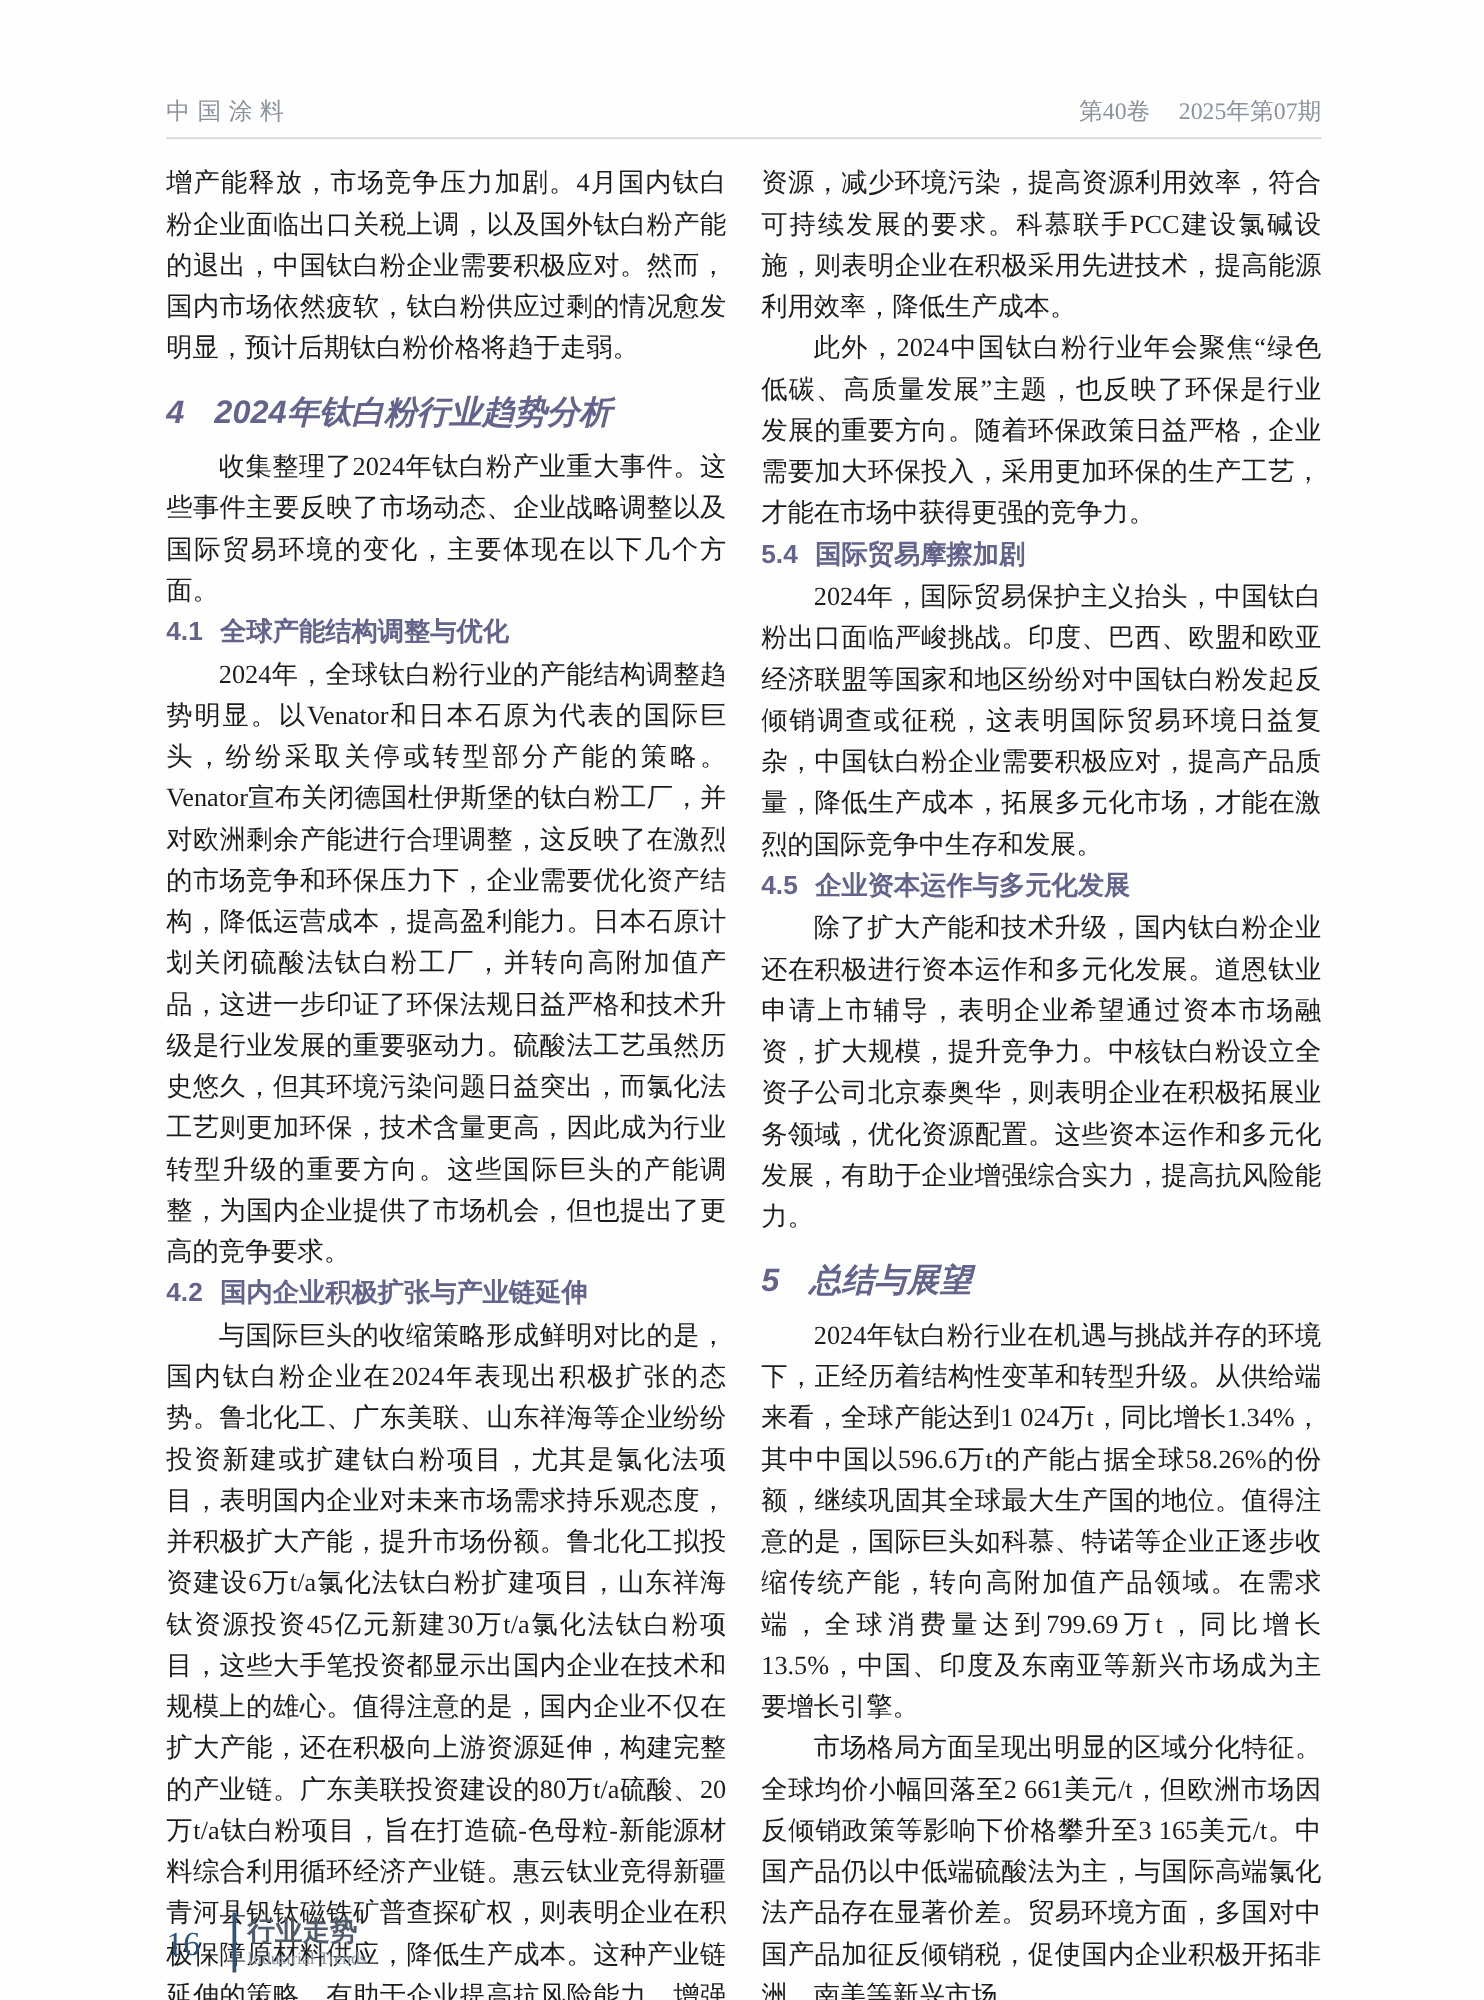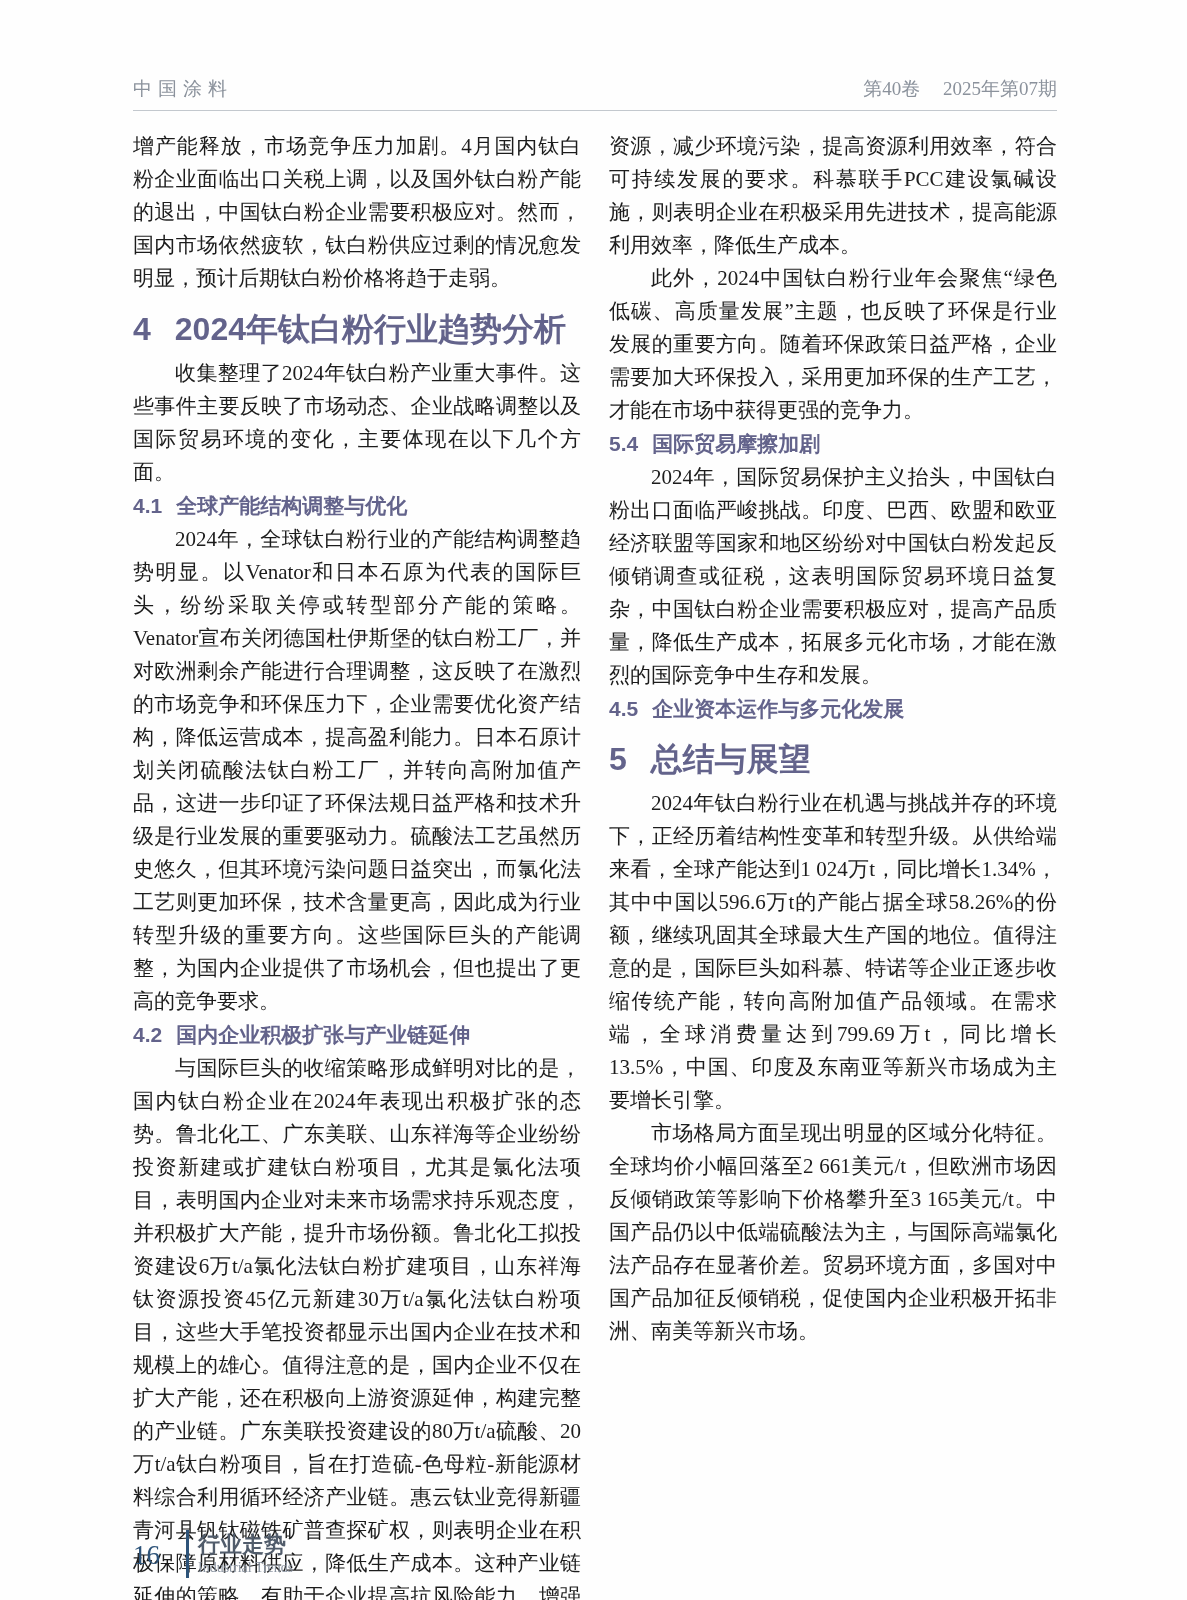--- a/index.html
+++ b/index.html
@@ -30,22 +30,23 @@
   }
   .col{width:448px;}
   p.body{
     margin:0;font-size:21px;line-height:33px;
     text-align:justify;text-justify:inter-ideograph;
   }
   p.indent{text-indent:2em;}
   .sec-h1{
     margin:16px 0 10px 0;
     font-family:"Liberation Sans","DejaVu Sans",sans-serif;
-    font-weight:bold;font-size:32px;line-height:36px;
+    font-weight:bold;font-size:26px;line-height:36px;
     color:#63638b;
+    font-style:italic;
   }
   .sec-h1 .num{margin-right:24px;}
   .sec-h2{
     margin:1px 0;
     font-family:"Liberation Sans","DejaVu Sans",sans-serif;
     font-weight:bold;font-size:21px;line-height:32px;
     color:#63638b;
   }
   .sec-h2 .num{margin-right:14px;}
   
@@ -115,20 +116,21 @@
       <h3 class="sec-h2">
         <span class="num">5.4</span><span>国际贸易摩擦加剧</span>
       </h3>
 
       <p class="body indent">2024年，国际贸易保护主义抬头，中国钛白粉出口面临严峻挑战。印度、巴西、欧盟和欧亚经济联盟等国家和地区纷纷对中国钛白粉发起反倾销调查或征税，这表明国际贸易环境日益复杂，中国钛白粉企业需要积极应对，提高产品质量，降低生产成本，拓展多元化市场，才能在激烈的国际竞争中生存和发展。</p>
 
       <h3 class="sec-h2">
         <span class="num">4.5</span><span>企业资本运作与多元化发展</span>
       </h3>
 
+      <p class="body indent">除了扩大产能和技术升级，国内钛白粉企业还在积极进行资本运作和多元化发展。道恩钛业申请上市辅导，表明企业希望通过资本市场融资，扩大规模，提升竞争力。中核钛白粉设立全资子公司北京泰奥华，则表明企业在积极拓展业务领域，优化资源配置。这些资本运作和多元化发展，有助于企业增强综合实力，提高抗风险能力。</p>
 
       <h2 class="sec-h1">
         <span class="num">5</span><span>总结与展望</span>
       </h2>
 
       <p class="body indent">2024年钛白粉行业在机遇与挑战并存的环境下，正经历着结构性变革和转型升级。从供给端来看，全球产能达到1 024万t，同比增长1.34%，其中中国以596.6万t的产能占据全球58.26%的份额，继续巩固其全球最大生产国的地位。值得注意的是，国际巨头如科慕、特诺等企业正逐步收缩传统产能，转向高附加值产品领域。在需求端，全球消费量达到799.69万t，同比增长13.5%，中国、印度及东南亚等新兴市场成为主要增长引擎。</p>
       <p class="body indent">市场格局方面呈现出明显的区域分化特征。全球均价小幅回落至2 661美元/t，但欧洲市场因反倾销政策等影响下价格攀升至3 165美元/t。中国产品仍以中低端硫酸法为主，与国际高端氯化法产品存在显著价差。贸易环境方面，多国对中国产品加征反倾销税，促使国内企业积极开拓非洲、南美等新兴市场。</p>
 
     </div>
 

